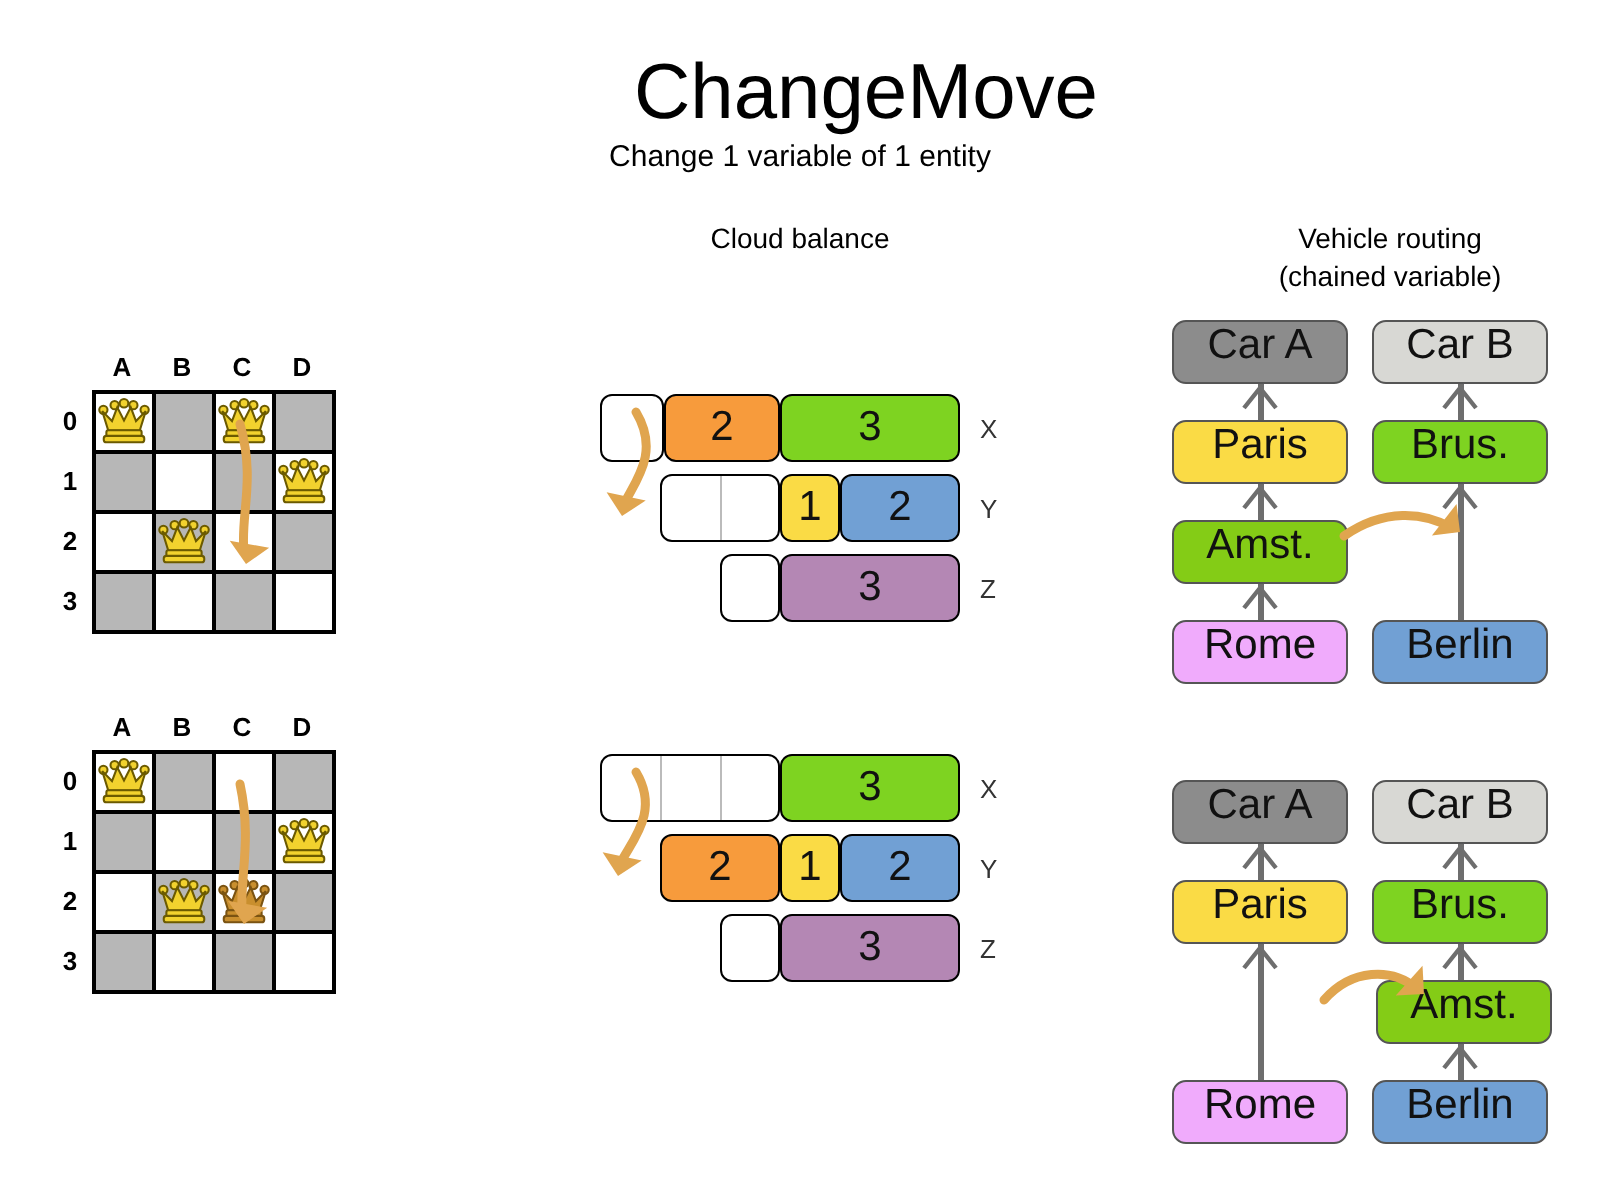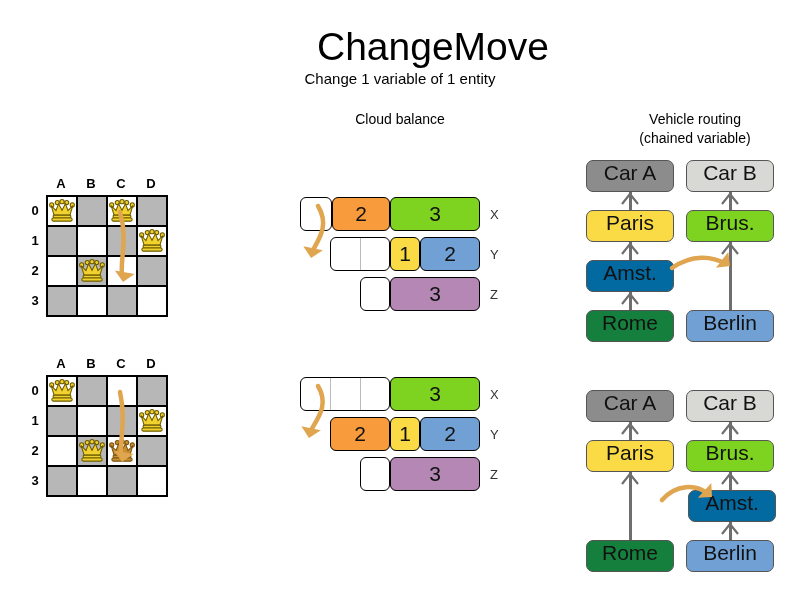--- a/index.html
+++ b/index.html
@@ -53,22 +53,22 @@
 
   
   .node{position:absolute;box-sizing:border-box;
         border:1.6px solid #555;border-radius:7px;
         display:flex;align-items:flex-start;justify-content:center;
         font-size:21px;color:#111;height:32px;width:88px;}
   .n-cara{background:#8c8c8c;}
   .n-carb{background:#d8d8d4;}
   .n-paris{background:#fadb45;}
   .n-brus{background:#7ed321;}
-  .n-amst{background:#0369a1;}
-  .n-rome{background:#15803d;}
+  .n-amst{background:#84cc16;}
+  .n-rome{background:#f0abfc;}
   .n-berlin{background:#71a0d4;}
   .link{position:absolute;width:3px;background:#6e6e6e;}
 
   svg.overlay{position:absolute;left:0;top:0;width:800px;height:600px;pointer-events:none;}
 </style>
 </head>
 <body>
 
 <div class="stage">
 

